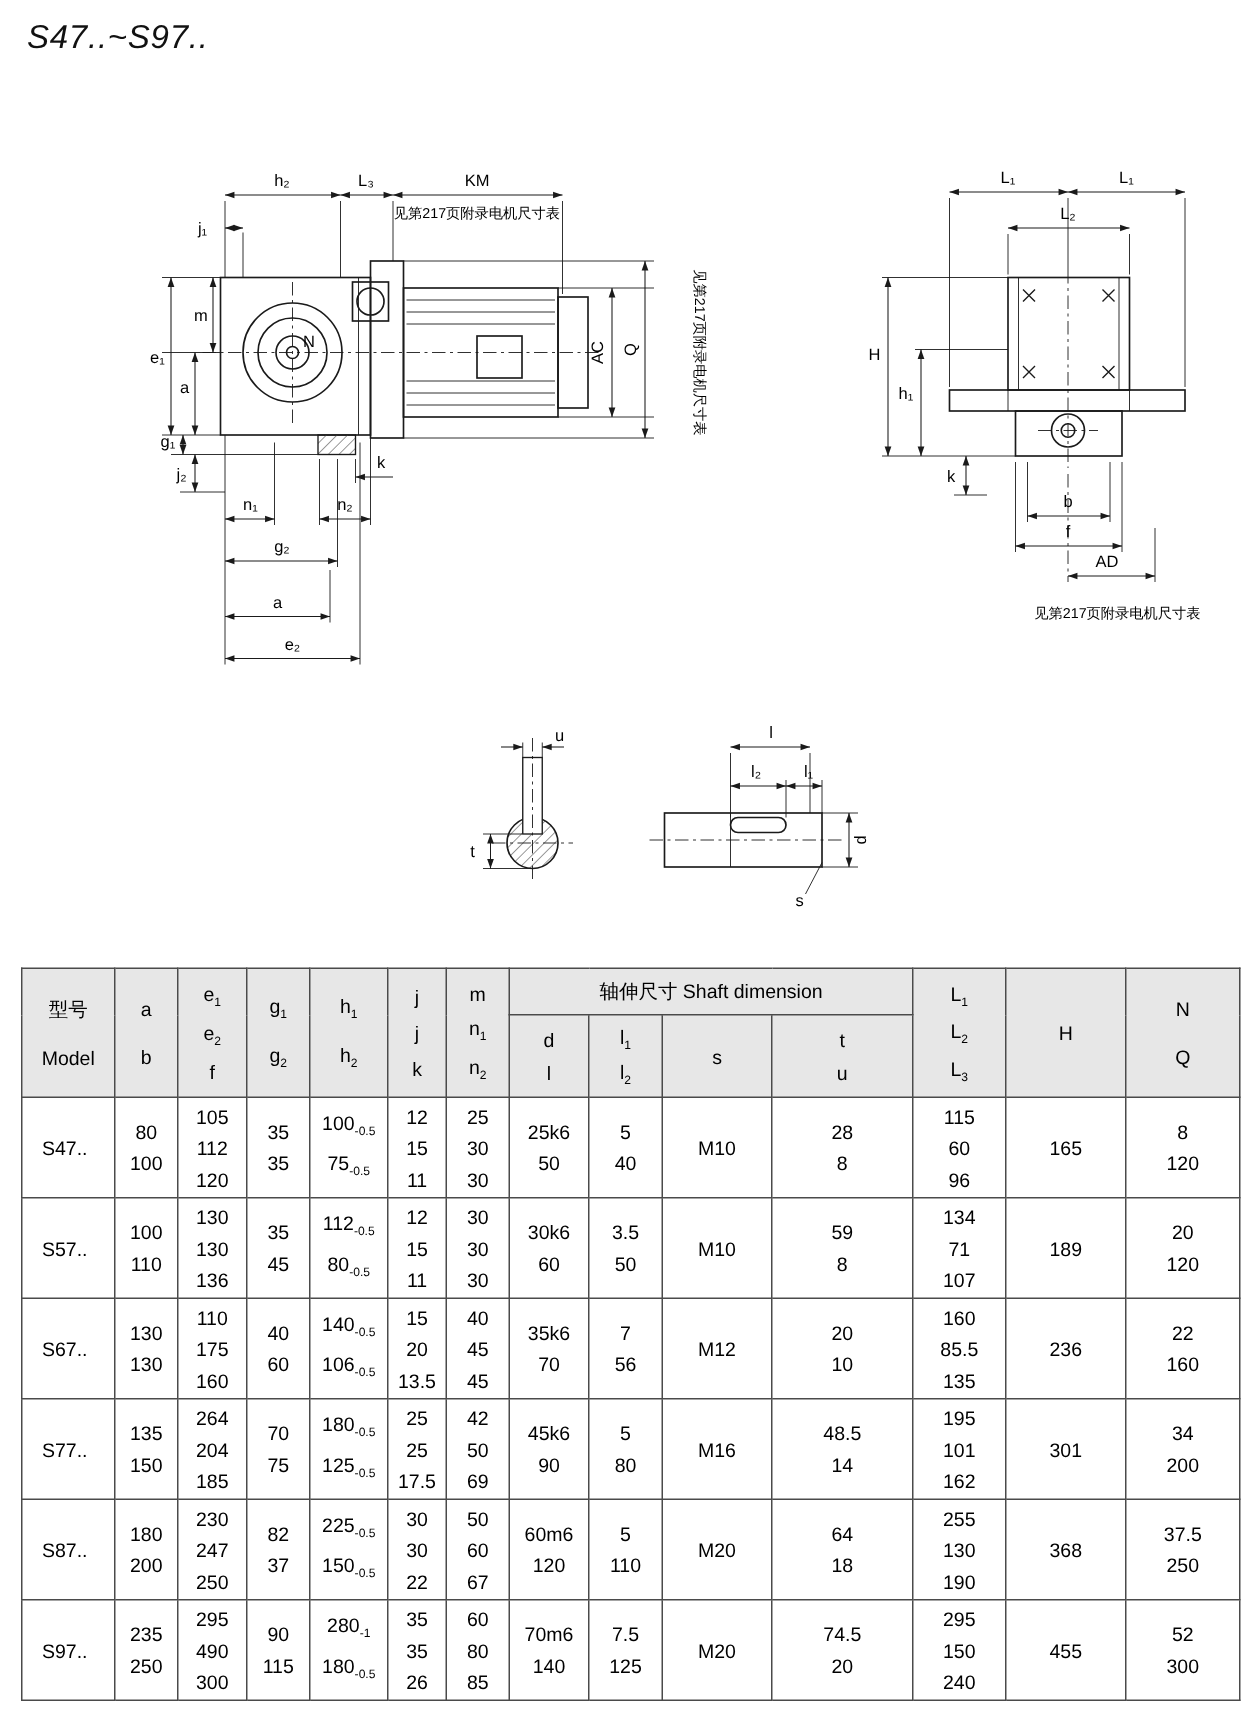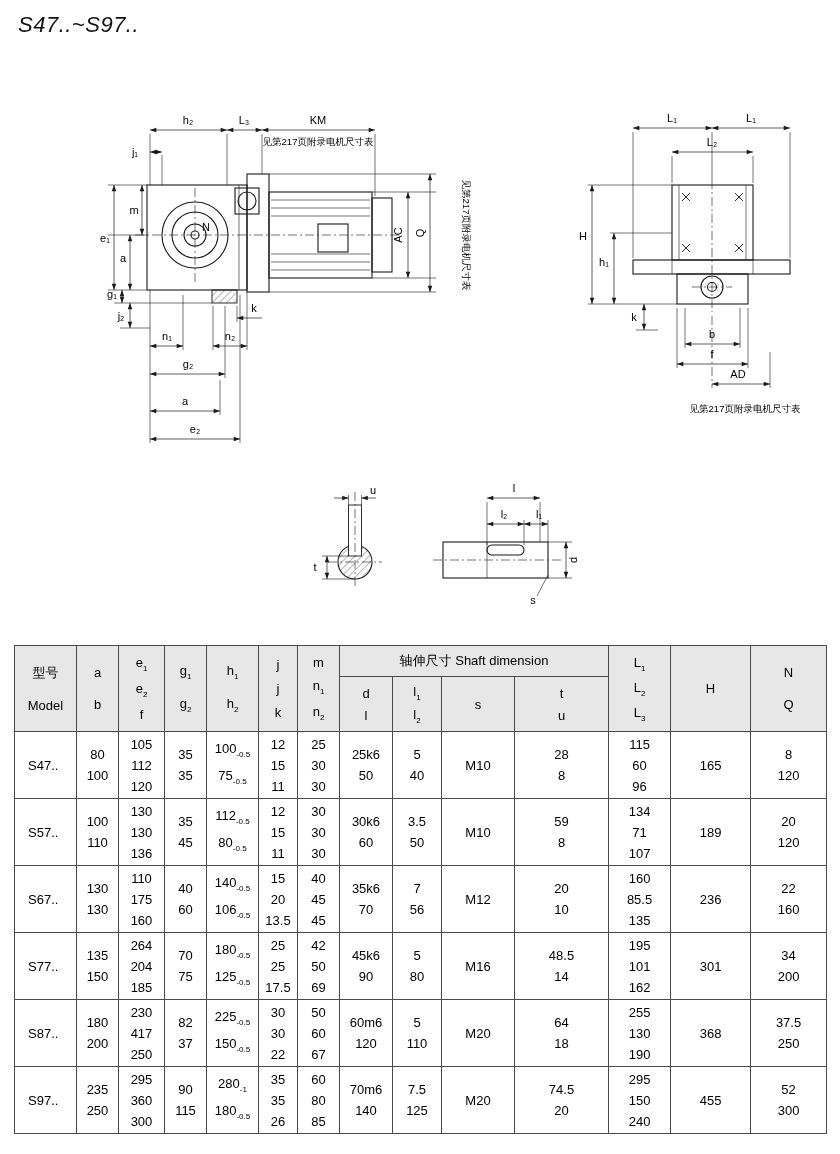--- a/index.html
+++ b/index.html
@@ -583,21 +583,21 @@
       <tr>
         <td class="model-cell">
           <div class="ln">S87..</div>
         </td>
         <td>
           <div class="ln">180</div>
           <div class="ln">200</div>
         </td>
         <td>
           <div class="ln">230</div>
-          <div class="ln">417</div>
+          <div class="ln">247</div>
           <div class="ln">250</div>
         </td>
         <td>
           <div class="ln">82</div>
           <div class="ln">37</div>
         </td>
         <td>
           <div class="ln">225<sub>-0.5</sub></div>
           <div class="ln">150<sub>-0.5</sub></div>
         </td>
@@ -642,21 +642,21 @@
       <tr>
         <td class="model-cell">
           <div class="ln">S97..</div>
         </td>
         <td>
           <div class="ln">235</div>
           <div class="ln">250</div>
         </td>
         <td>
           <div class="ln">295</div>
-          <div class="ln">360</div>
+          <div class="ln">490</div>
           <div class="ln">300</div>
         </td>
         <td>
           <div class="ln">90</div>
           <div class="ln">115</div>
         </td>
         <td>
           <div class="ln">280<sub>-1</sub></div>
           <div class="ln">180<sub>-0.5</sub></div>
         </td>

